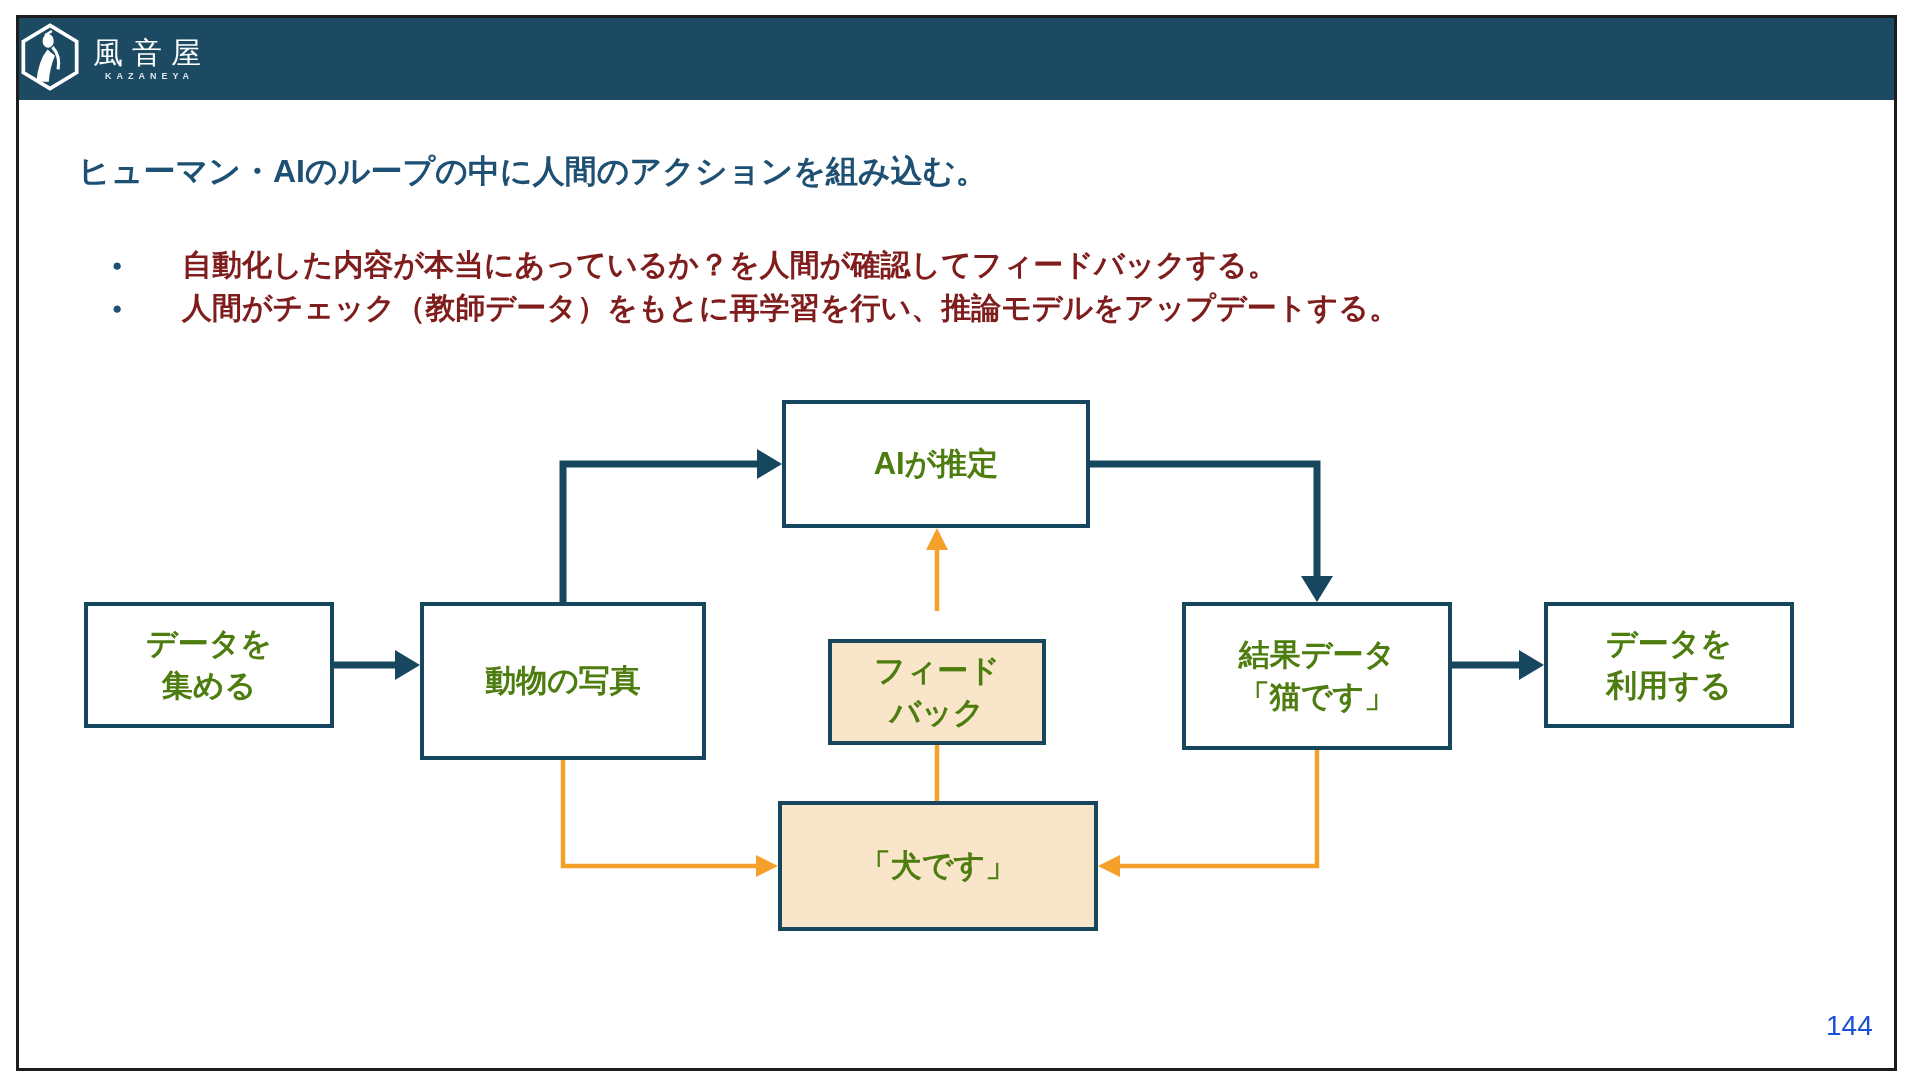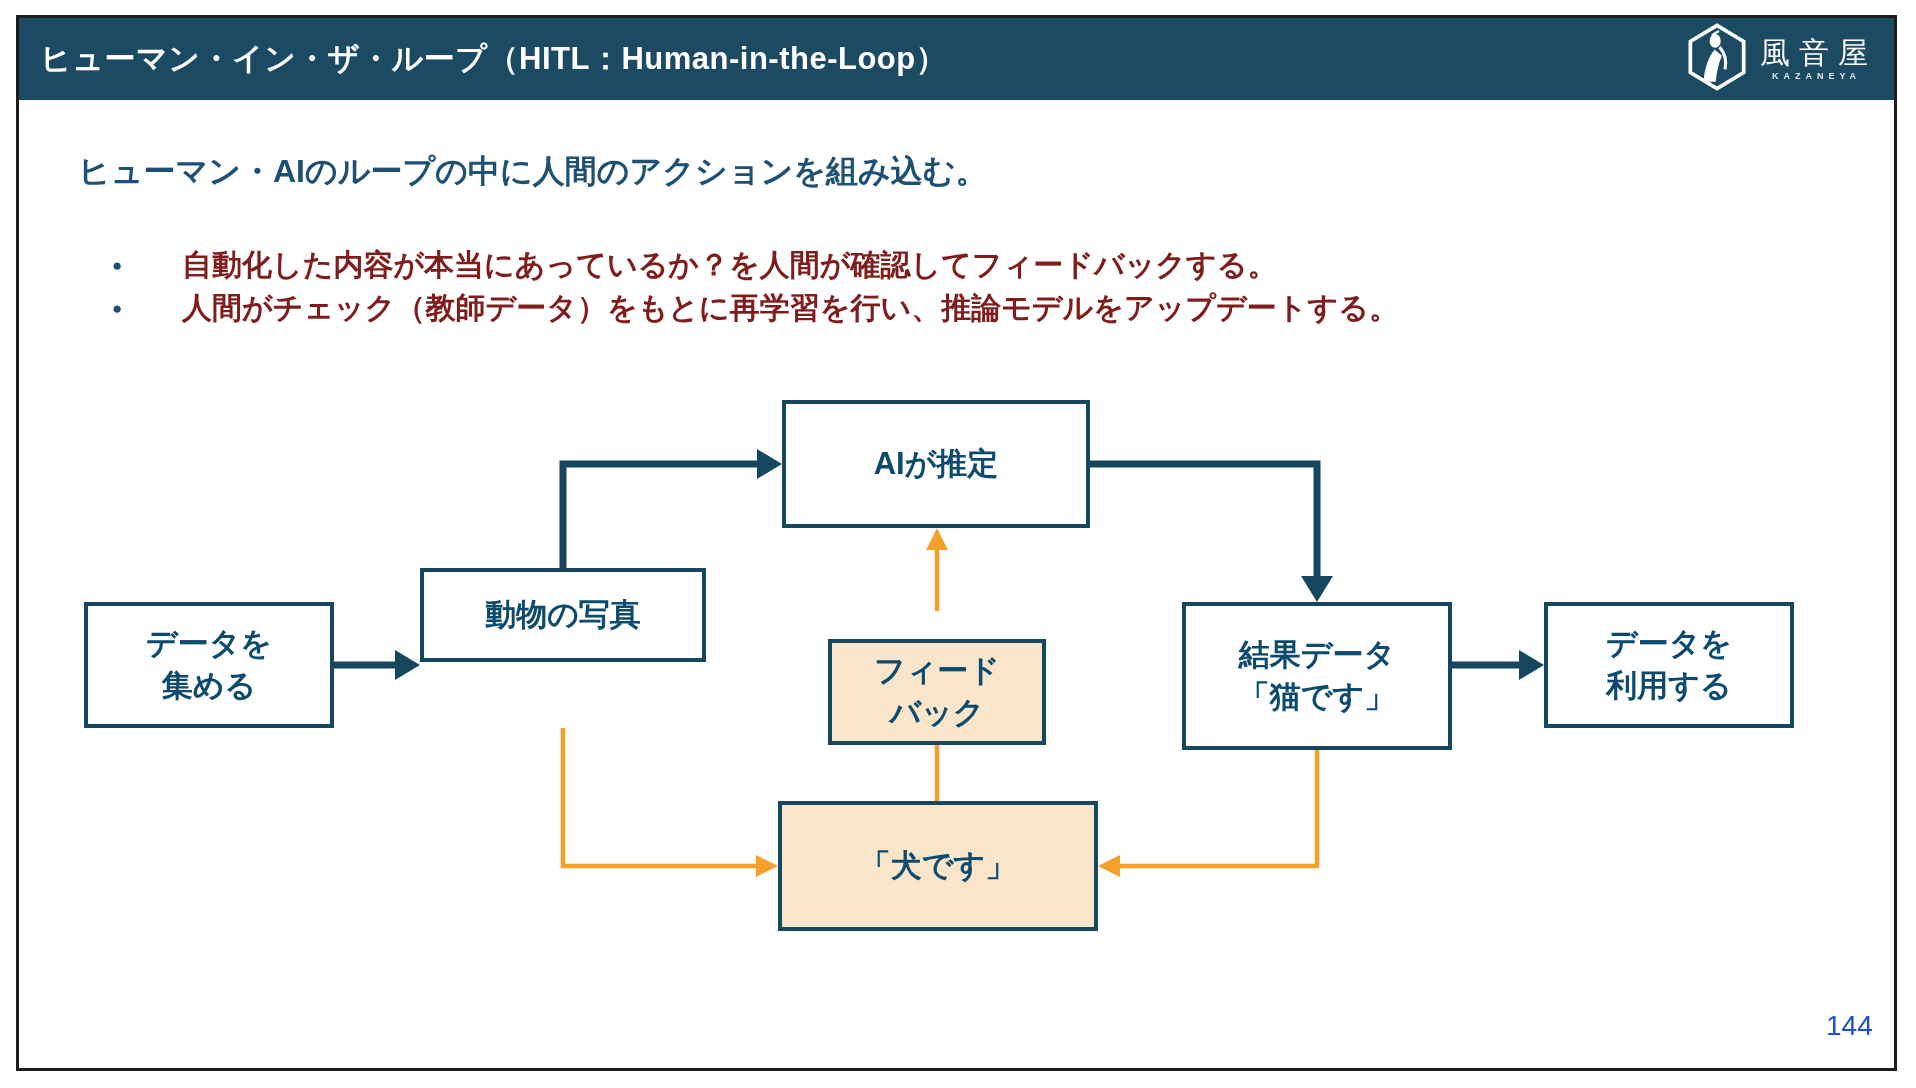--- a/index.html
+++ b/index.html
@@ -43,40 +43,39 @@
   .navy-head{fill:#17465f;stroke:none;}
   .orange-line{stroke:#f5a02a;stroke-width:4.5;fill:none;}
   .orange-head{fill:#f5a02a;stroke:none;}
   .dbox{
     position:absolute;z-index:2;background:#ffffff;border:4px solid #17465f;
     display:flex;flex-direction:column;align-items:center;justify-content:center;
     box-sizing:border-box;text-align:center;
   }
   .dbox.highlight{background:#f8e5ca;}
   .dbox span{
-    display:block;font-size:31px;font-weight:700;color:#0c4a6e;line-height:42px;white-space:nowrap;
+    display:block;font-size:31px;font-weight:700;color:#4d7c0f;line-height:42px;white-space:nowrap;
   }
   .box-collect{left:84px;top:602px;width:250px;height:126px;}
-  .box-photo{left:420px;top:568px;width:286px;height:94px;}
+  .box-photo{left:420px;top:602px;width:286px;height:158px;}
   .box-ai{left:782px;top:400px;width:308px;height:128px;}
   .box-feedback{left:828px;top:611px;width:218px;height:106px;margin-top:28px;}
   .box-result{left:1182px;top:602px;width:270px;height:148px;}
   .box-use{left:1544px;top:602px;width:250px;height:126px;}
   .box-human{left:778px;top:801px;width:320px;height:130px;}
   .page-number{
     position:absolute;left:1785px;top:1010px;font-size:28px;color:#1d4ed8;font-weight:400;margin-left:41px;
   }
 </style>
 </head>
 <body>
 
 <div class="slide-border"></div>
 
 <div class="header">
-  <div class="title">ヒューマン・イン・ザ・ループ（HITL：Human-in-the-Loop）</div>
   <div class="logo">
     <span>
       <svg width="62" height="70" viewBox="0 0 100 112">
         <polygon points="50,5 93,31 93,81 50,107 7,81 7,31" fill="none" stroke="#ffffff" stroke-width="6"></polygon>
         <ellipse cx="47" cy="30" rx="9" ry="11" fill="#ffffff"></ellipse>
         <path d="M42 21 L53 14" stroke="#ffffff" stroke-width="4" fill="none"></path>
         <path d="M54 40 Q 67 54 63 76" stroke="#ffffff" stroke-width="5" fill="none"></path>
         <path d="M28 96 Q 31 62 46 44 L 58 54 Q 50 72 48 96 Z" fill="#ffffff"></path>
       </svg>
     </span>

